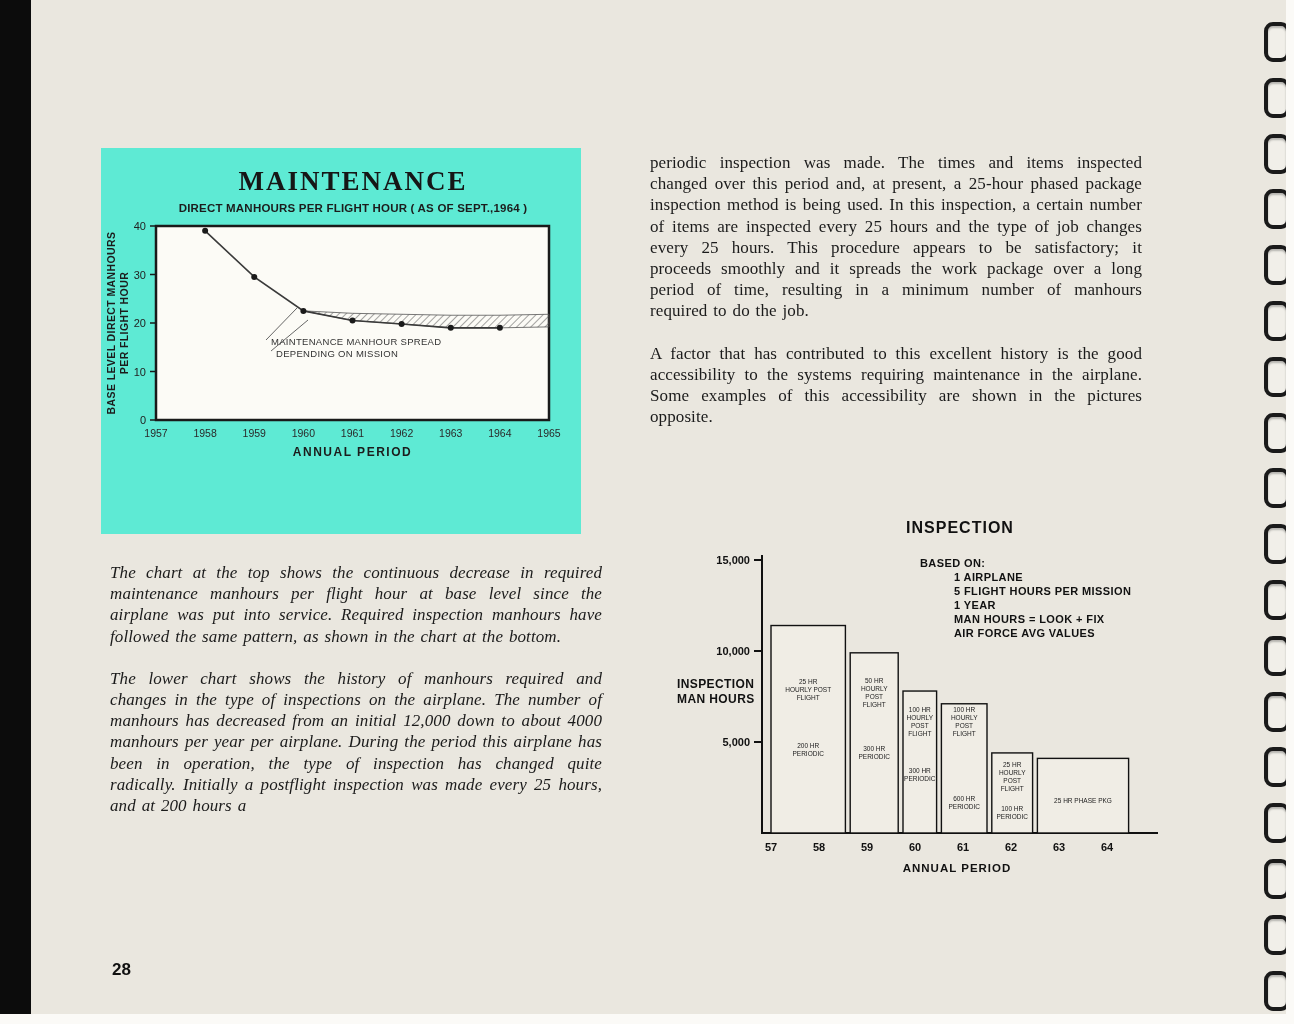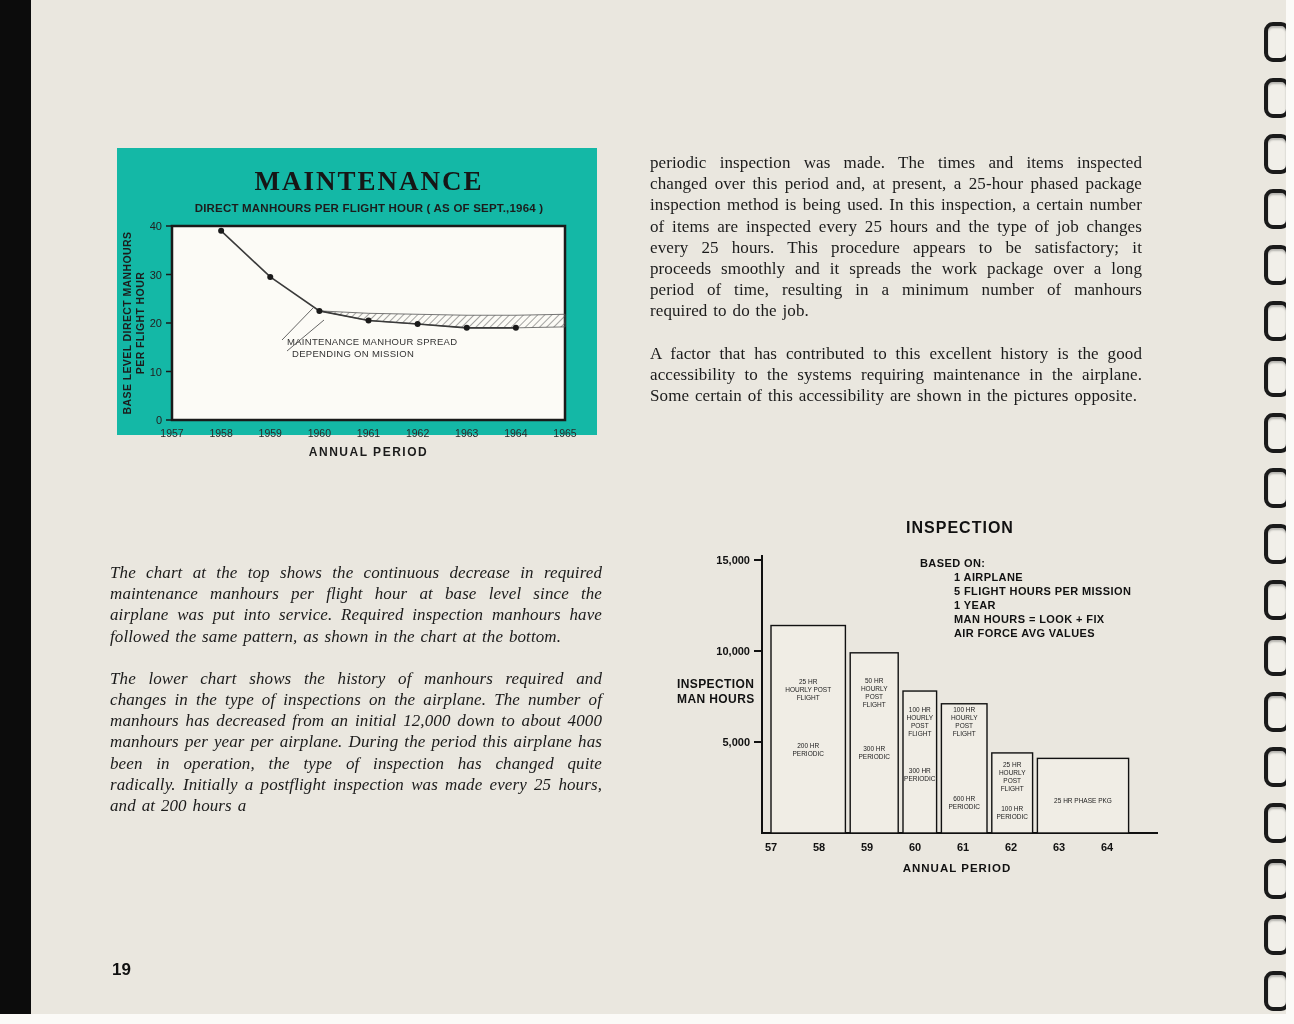--- a/index.html
+++ b/index.html
@@ -10,22 +10,22 @@
   }
   .left-strip{position:absolute;left:0;top:0;width:31px;height:1014px;background:#0c0c0c;z-index:3;}
   .edge-bottom{position:absolute;left:0;bottom:0;width:100%;height:10px;background:#fbfaf7;z-index:6;}
   .edge-right{position:absolute;right:0;top:0;width:8px;height:100%;background:#fbfaf7;z-index:6;}
   .hole{
     position:absolute;left:1264px;width:26px;height:40px;box-sizing:border-box;
     border:4px solid #1a1a1a;border-radius:9px;background:#f1efe9;z-index:5;
     box-shadow:inset 0 2px 2px rgba(0,0,0,.25);
   }
   .maint-panel{
-    position:absolute;left:117px;top:148px;width:480px;height:287px;
-    background:#14b8a6;z-index:2;
+    position:absolute;left:101px;top:148px;width:480px;height:386px;
+    background:#5eead4;z-index:2;
   }
   .maint-panel svg{display:block;width:480px;height:342px;}
   .insp-wrap{position:absolute;left:660px;top:505px;width:510px;height:378px;z-index:2;}
   .insp-wrap svg{display:block;width:510px;height:378px;}
   .text-col{position:absolute;width:492px;z-index:2;color:#1b1b1b;}
   .text-col p{
     margin:2px 0 21px 0;font-size:17px;line-height:21.2px;
     text-align:justify;word-spacing:1.5px;letter-spacing:0.1px;
   }
   .right-col{left:650px;top:150px;}
@@ -98,21 +98,21 @@
       <text x="27" y="175" text-anchor="middle" transform="rotate(-90 27 175)" class="m-ylab">PER FLIGHT HOUR</text>
       <line x1="165" y1="192" x2="196" y2="160" stroke="#555" stroke-width="0.9"></line>
       <line x1="170" y1="203" x2="207" y2="172" stroke="#555" stroke-width="0.9"></line>
       <text x="170" y="197" class="m-ann">MAINTENANCE MANHOUR SPREAD</text>
       <text x="175" y="209" class="m-ann">DEPENDING ON MISSION</text>
     </svg>
 </div>
 
 <div class="text-col right-col">
   <p>periodic inspection was made.  The times and items inspected changed over this period and, at present, a 25-hour phased package inspection method is being used.  In this inspection, a certain number of items are inspected every 25 hours and the type of job changes every 25 hours.  This procedure appears to be satisfactory; it proceeds smoothly and it spreads the work package over a long period of time, resulting in a minimum number of manhours required to do the job.</p>
-  <p>A factor that has contributed to this excellent history is the good accessibility to the systems requiring maintenance in the airplane.  Some certain of this accessibility are shown in the pictures opposite.</p>
+  <p>A factor that has contributed to this excellent history is the good accessibility to the systems requiring maintenance in the airplane.  Some examples of this accessibility are shown in the pictures opposite.</p>
 </div>
 
 <div class="text-col left-col">
   <p>The chart at the top shows the continuous decrease in required maintenance manhours per flight hour at base level since the airplane was put into service.  Required inspection manhours have followed the same pattern, as shown in the chart at the bottom.</p>
   <p>The lower chart shows the history of manhours required and changes in the type of inspections on the airplane.  The number of manhours has decreased from an initial 12,000 down to about 4000 manhours per year per airplane.  During the period this airplane has been in operation, the type of inspection has changed quite radically.  Initially a postflight inspection was made every 25 hours, and at 200 hours a</p>
 </div>
 
 <div class="insp-wrap">
   <svg id="insp-svg" viewBox="0 0 510 378">
       <text x="300" y="28" text-anchor="middle" class="i-title">INSPECTION</text>
@@ -173,21 +173,21 @@
       <text x="352.2000000000001" y="270.08" text-anchor="middle" class="i-barlab">HOURLY</text>
       <text x="352.2000000000001" y="278.08" text-anchor="middle" class="i-barlab">POST</text>
       <text x="352.2000000000001" y="286.08" text-anchor="middle" class="i-barlab">FLIGHT</text>
       <text x="352.2000000000001" y="306.48" text-anchor="middle" class="i-barlab">100 HR</text>
       <text x="352.2000000000001" y="314.48" text-anchor="middle" class="i-barlab">PERIODIC</text>
       <rect x="377.39999999999986" y="253.38" width="91.20000000000027" height="74.62" fill="#f0ede5" stroke="#111" stroke-width="1.4"></rect>
       <text x="423" y="297.74" text-anchor="middle" class="i-barlab">25 HR PHASE PKG</text>
     </svg>
 </div>
 
-<div class="page-number">19</div>
+<div class="page-number">28</div>
 
 <div id="holes">
     <div class="hole" style="top: 22px;"></div>
     <div class="hole" style="top: 77.8px;"></div>
     <div class="hole" style="top: 133.6px;"></div>
     <div class="hole" style="top: 189.4px;"></div>
     <div class="hole" style="top: 245.2px;"></div>
     <div class="hole" style="top: 301px;"></div>
     <div class="hole" style="top: 356.8px;"></div>
     <div class="hole" style="top: 412.6px;"></div>

